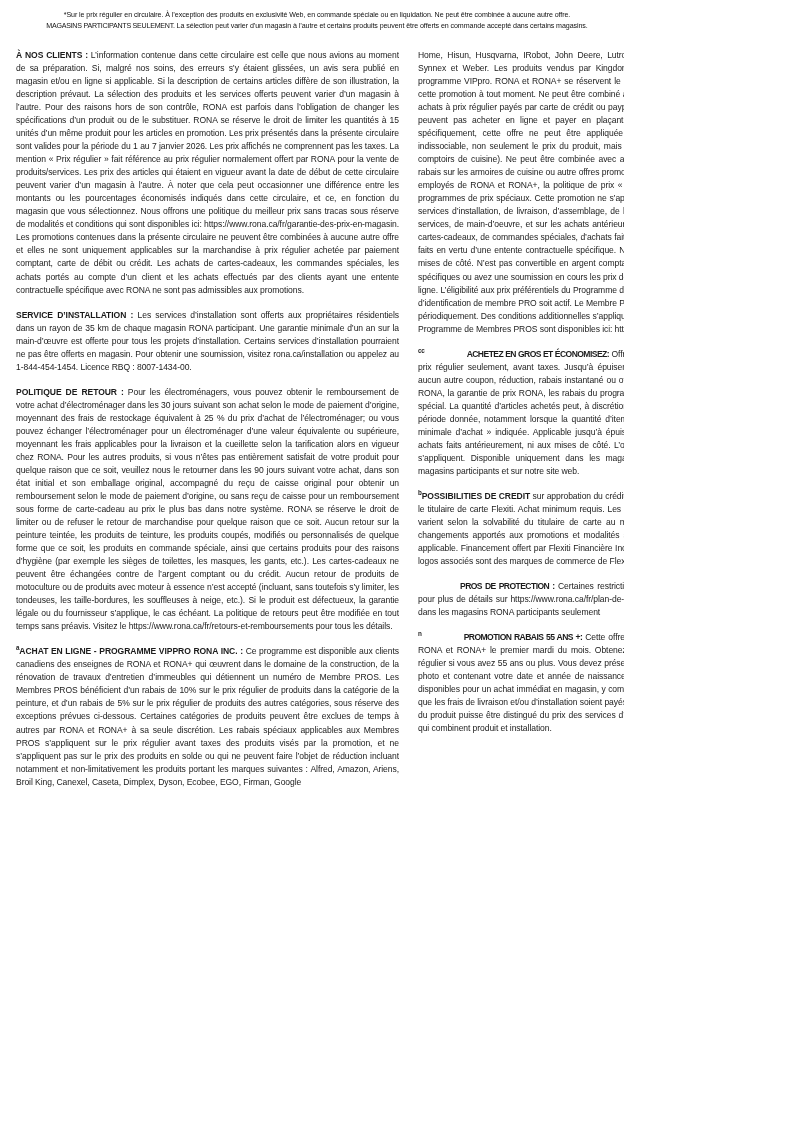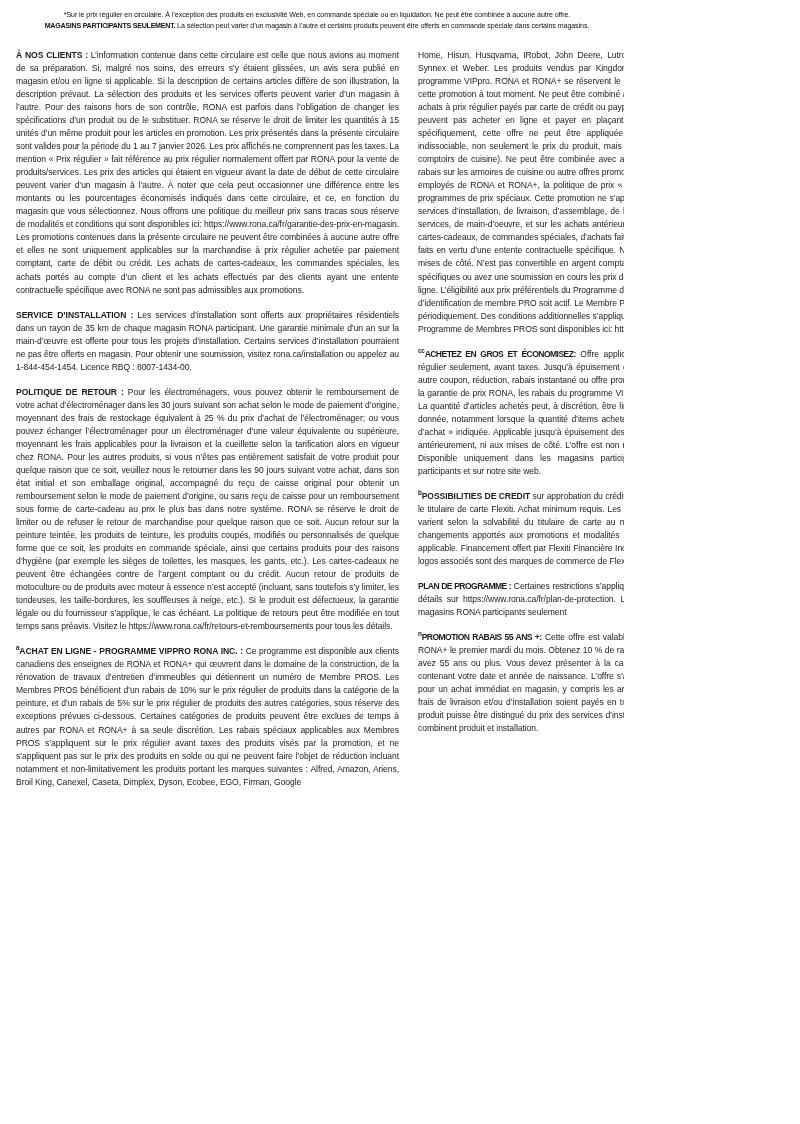--- a/index.html
+++ b/index.html
@@ -29,21 +29,21 @@
   .top-disclaimer {
     text-align: center;
     font-size: 7.1px;
     line-height: 1.62;
     letter-spacing: -0.08px;
     padding: 2px 14px 0 14px;
     color: #111;
   }
   .top-disclaimer .line { display: block; white-space: nowrap; }
   .top-disclaimer .strong {
-    font-weight: 700;
+    font-weight: 400;
     letter-spacing: -0.25px;
   }
 
   .rule {
     height: 0;
     border: 0;
     margin: 6px 2px 4px 2px;
   }
 
   
@@ -72,37 +72,38 @@
   }
   p.para:last-child { margin-bottom: 0; }
 
   .hdr {
     font-weight: 700;
     letter-spacing: -0.06px;
   }
   .hdr-tight {
     font-weight: 700;
     letter-spacing: -0.55px;
+    margin-left: 42px;
   }
   sup.marker {
     font-weight: 700;
     font-size: 0.74em;
     vertical-align: super;
     line-height: 0;
     letter-spacing: -0.2px;
   }
 </style>
 </head>
 <body>
 
 <div class="page">
 
   <div class="top-disclaimer">
     <span class="line">*Sur le prix régulier en circulaire. À l’exception des produits en exclusivité Web, en commande spéciale ou en liquidation. Ne peut être combinée à aucune autre offre.</span>
-    <span class="line"><span class="strong">MAGASINS PARTICIPANTS SEULEMENT.</span><span> La sélection peut varier d’un magasin à l’autre et certains produits peuvent être offerts en commande spéciale dans certains magasins.</span></span>
+    <span class="line"><span class="strong">MAGASINS PARTICIPANTS SEULEMENT.</span><span> La sélection peut varier d’un magasin à l’autre et certains produits peuvent être offerts en commande accepté dans certains magasins.</span></span>
   </div>
 
   <hr class="rule">
 
   <div class="columns">
 
     <div class="col">
 
       <p class="para">
         <span class="hdr">À NOS CLIENTS :</span><span> L’information contenue dans cette circulaire est celle que nous avions au moment de sa préparation. Si, malgré nos soins, des erreurs s’y étaient glissées, un avis sera publié en magasin et/ou en ligne si applicable. Si la description de certains articles diffère de son illustration, la description prévaut. La sélection des produits et les services offerts peuvent varier d’un magasin à l’autre. Pour des raisons hors de son contrôle, RONA est parfois dans l’obligation de changer les spécifications d’un produit ou de le substituer. RONA se réserve le droit de limiter les quantités à 15 unités d’un même produit pour les articles en promotion. Les prix présentés dans la présente circulaire sont valides pour la période du 1 au 7 janvier 2026. Les prix affichés ne comprennent pas les taxes. La mention « Prix régulier » fait référence au prix régulier normalement offert par RONA pour la vente de produits/services. Les prix des articles qui étaient en vigueur avant la date de début de cette circulaire peuvent varier d’un magasin à l’autre. À noter que cela peut occasionner une différence entre les montants ou les pourcentages économisés indiqués dans cette circulaire, et ce, en fonction du magasin que vous sélectionnez. Nous offrons une politique du meilleur prix sans tracas sous réserve de modalités et conditions qui sont disponibles ici: https://www.rona.ca/fr/garantie-des-prix-en-magasin. Les promotions contenues dans la présente circulaire ne peuvent être combinées à aucune autre offre et elles ne sont uniquement applicables sur la marchandise à prix régulier achetée par paiement comptant, carte de débit ou crédit. Les achats de cartes-cadeaux, les commandes spéciales, les achats portés au compte d’un client et les achats effectués par des clients ayant une entente contractuelle spécifique avec RONA ne sont pas admissibles aux promotions.</span>
@@ -130,21 +131,21 @@
 
       <p class="para">
         <sup class="marker">cc</sup><span class="hdr-tight">ACHETEZ EN GROS ET ÉCONOMISEZ:</span><span> Offre applicable sur la marchandise sélectionnée à prix régulier seulement, avant taxes. Jusqu’à épuisement des stocks. Ne peut être combiné avec aucun autre coupon, réduction, rabais instantané ou offre promotionnelle incluant : le rabais employé RONA, la garantie de prix RONA, les rabais du programme VIP Pro ou tout autre programme de prix spécial. La quantité d’articles achetés peut, à discrétion, être limitée par client, par transaction ou par période donnée, notamment lorsque la quantité d’items achetés excède le double de la « quantité minimale d’achat » indiquée. Applicable jusqu’à épuisement des stocks. Ne s’applique pas sur les achats faits antérieurement, ni aux mises de côté. L’offre est non monnayable. Certaines conditions s’appliquent. Disponible uniquement dans les magasins participants. Renseignements chez les magasins participants et sur notre site web.</span>
       </p>
 
       <p class="para">
         <sup class="marker">b</sup><span class="hdr">POSSIBILITIES DE CREDIT</span><span> sur approbation du crédit. Sous réserve des modalités de l'Entente avec le titulaire de carte Flexiti. Achat minimum requis. Les plans promotionnels et les taux d’intérêt offerts varient selon la solvabilité du titulaire de carte au moment de la demande. Les avis relatifs aux changements apportés aux promotions et modalités seront transmis conformément à la législation applicable. Financement offert par Flexiti Financière Inc. N° de permis en C.-B. : 83660. Flexiti et tous logos associés sont des marques de commerce de Flexiti Financière Inc.</span>
       </p>
 
       <p class="para">
-        <span class="hdr-tight">PLAN DE PROGRAMME :</span><span> Certaines restrictions s’appliquent. Voir les termes et conditions pour plus de détails sur https://www.rona.ca/fr/plan-de-protection. Les Plans de protection sont offerts dans les magasins RONA participants seulement</span>
+        <span class="hdr-tight">PROS DE PROTECTION :</span><span> Certaines restrictions s’appliquent. Voir les termes et conditions pour plus de détails sur https://www.rona.ca/fr/plan-de-protection. Les Plans de protection sont offerts dans les magasins RONA participants seulement</span>
       </p>
 
       <p class="para">
         <sup class="marker">n</sup><span class="hdr-tight">PROMOTION RABAIS 55 ANS +:</span><span> Cette offre est valable dans les magasins participants de RONA et RONA+ le premier mardi du mois. Obtenez 10 % de rabais sur tous les produits à prix régulier si vous avez 55 ans ou plus. Vous devez présenter à la caisse une carte d’identité valide avec photo et contenant votre date et année de naissance. L’offre s’applique aux articles à prix régulier disponibles pour un achat immédiat en magasin, y compris les articles livrés et/ou installés, à condition que les frais de livraison et/ou d’installation soient payés en totalité au moment de l’achat, et que le prix du produit puisse être distingué du prix des services d’installation. Cette offre ne s’étend pas aux prix qui combinent produit et installation.</span>
       </p>
 
     </div>
 
   </div>
 </div>

